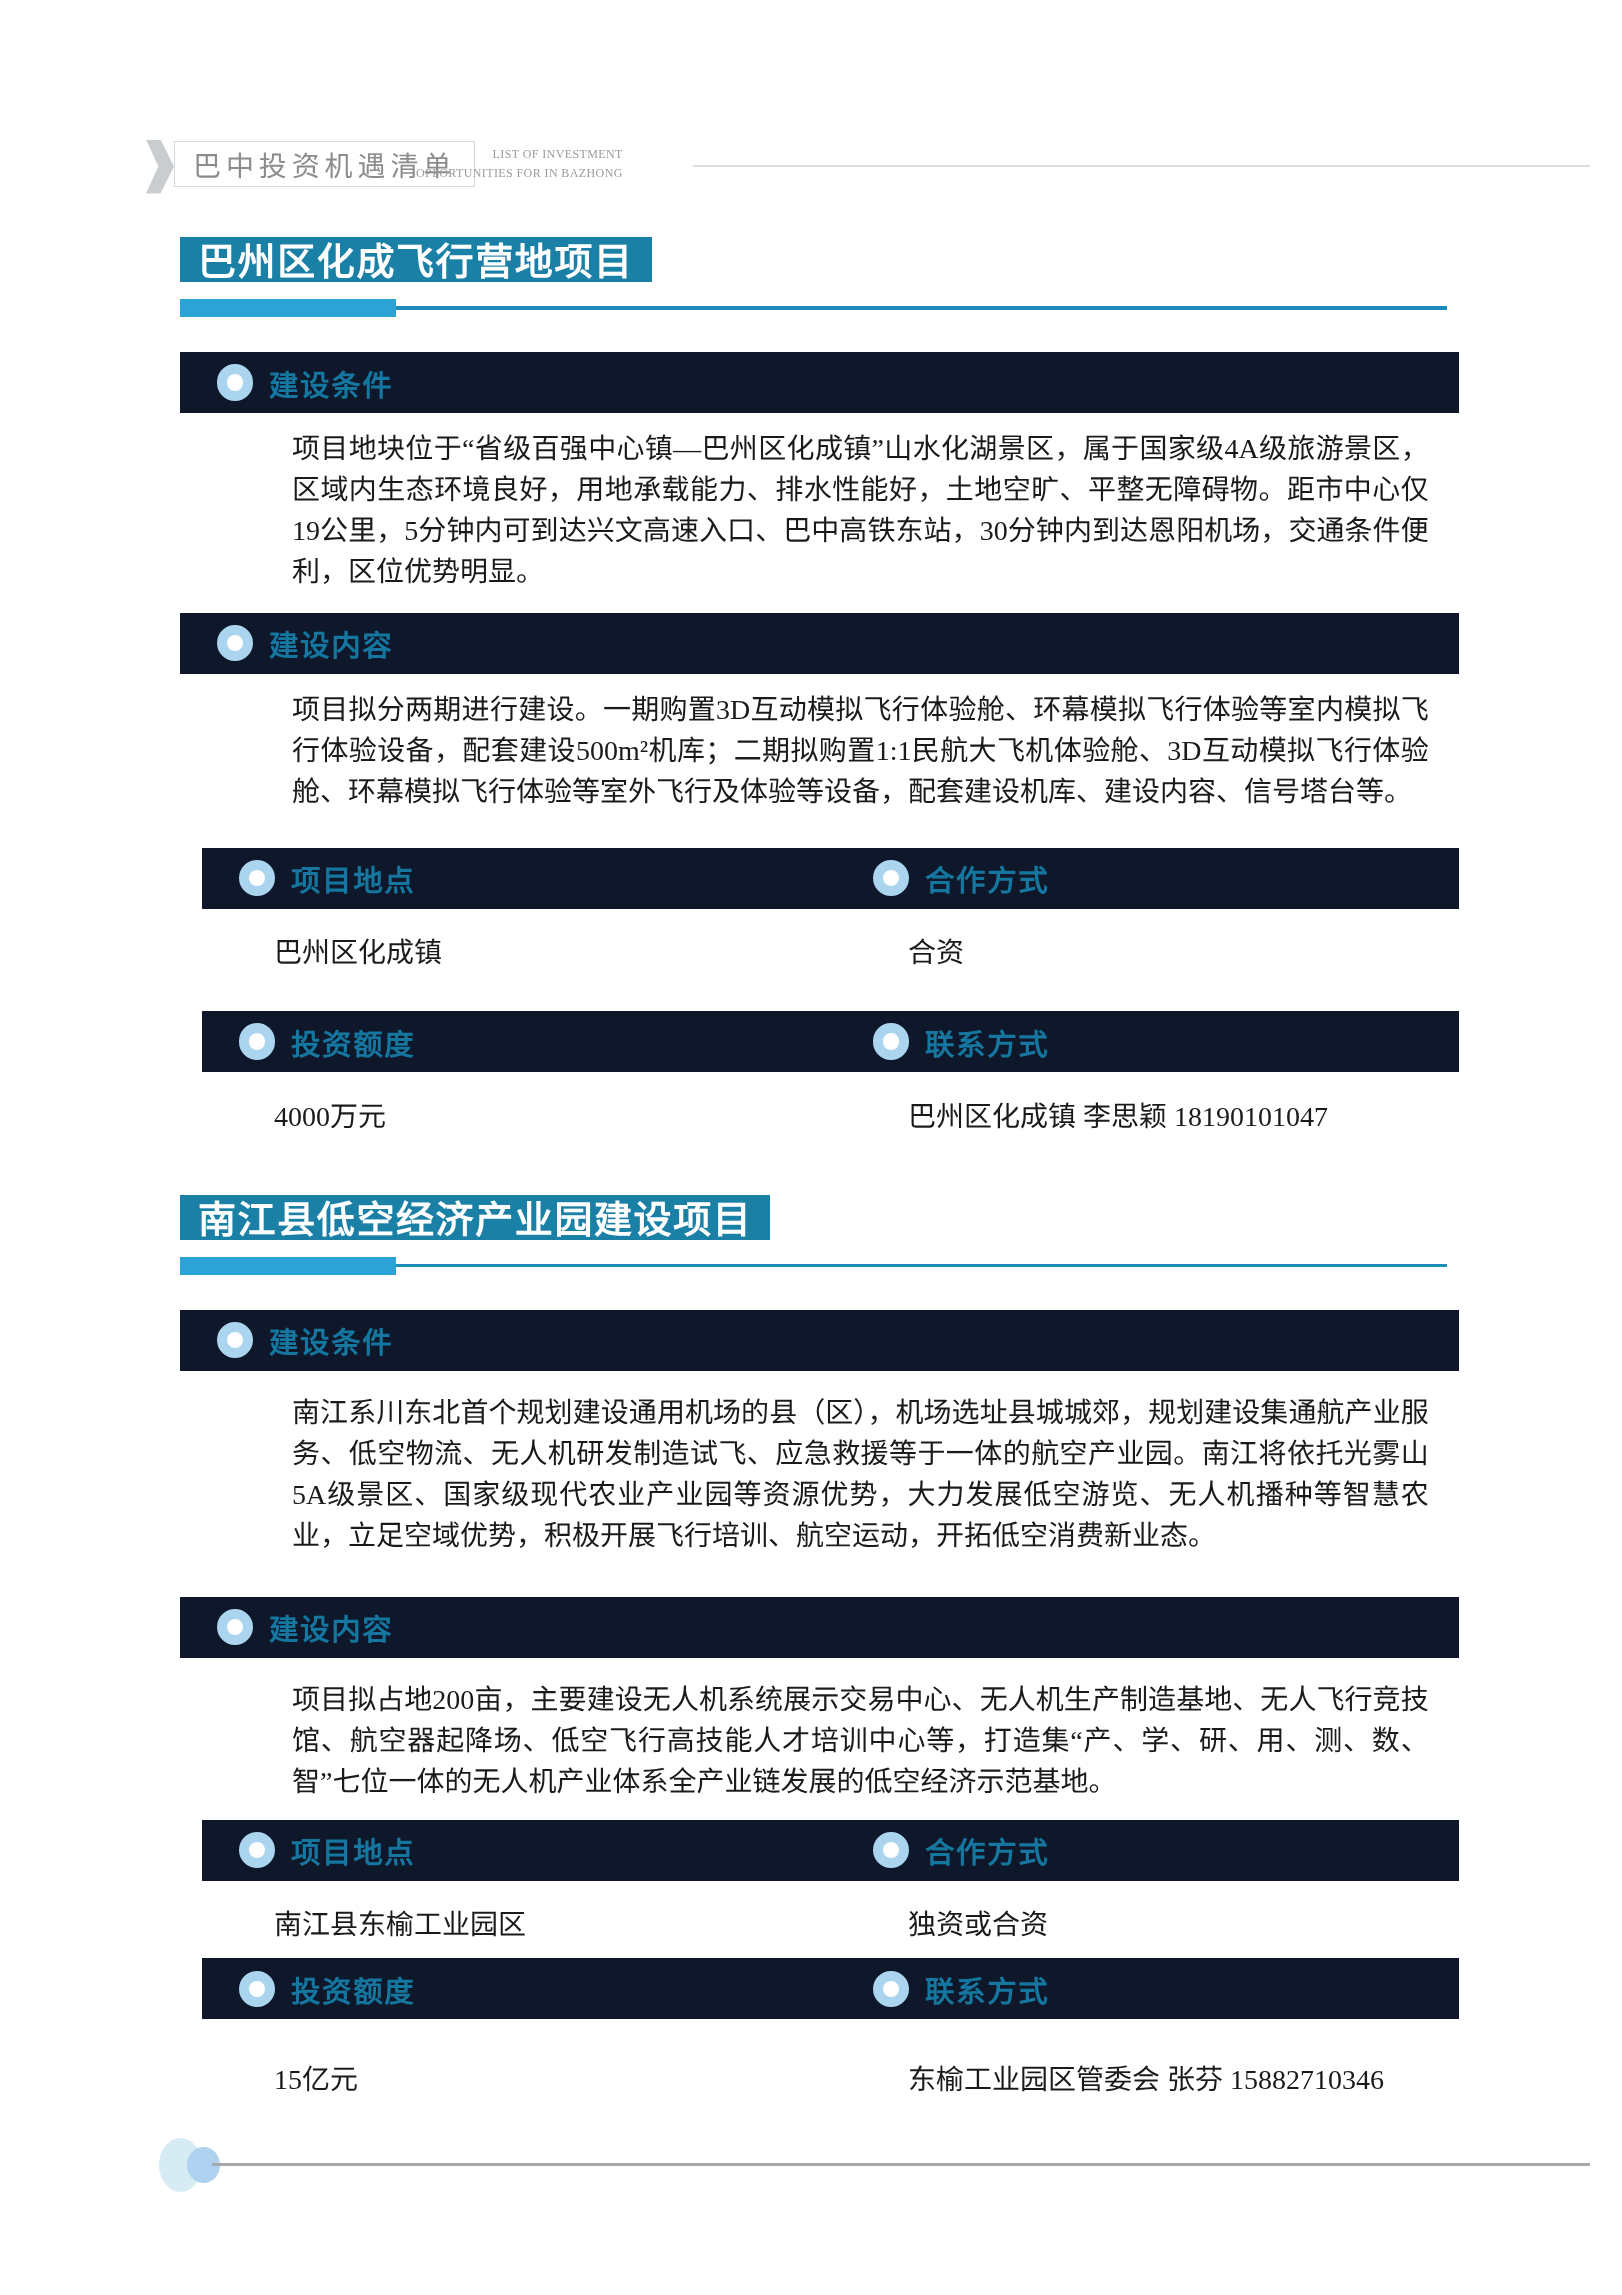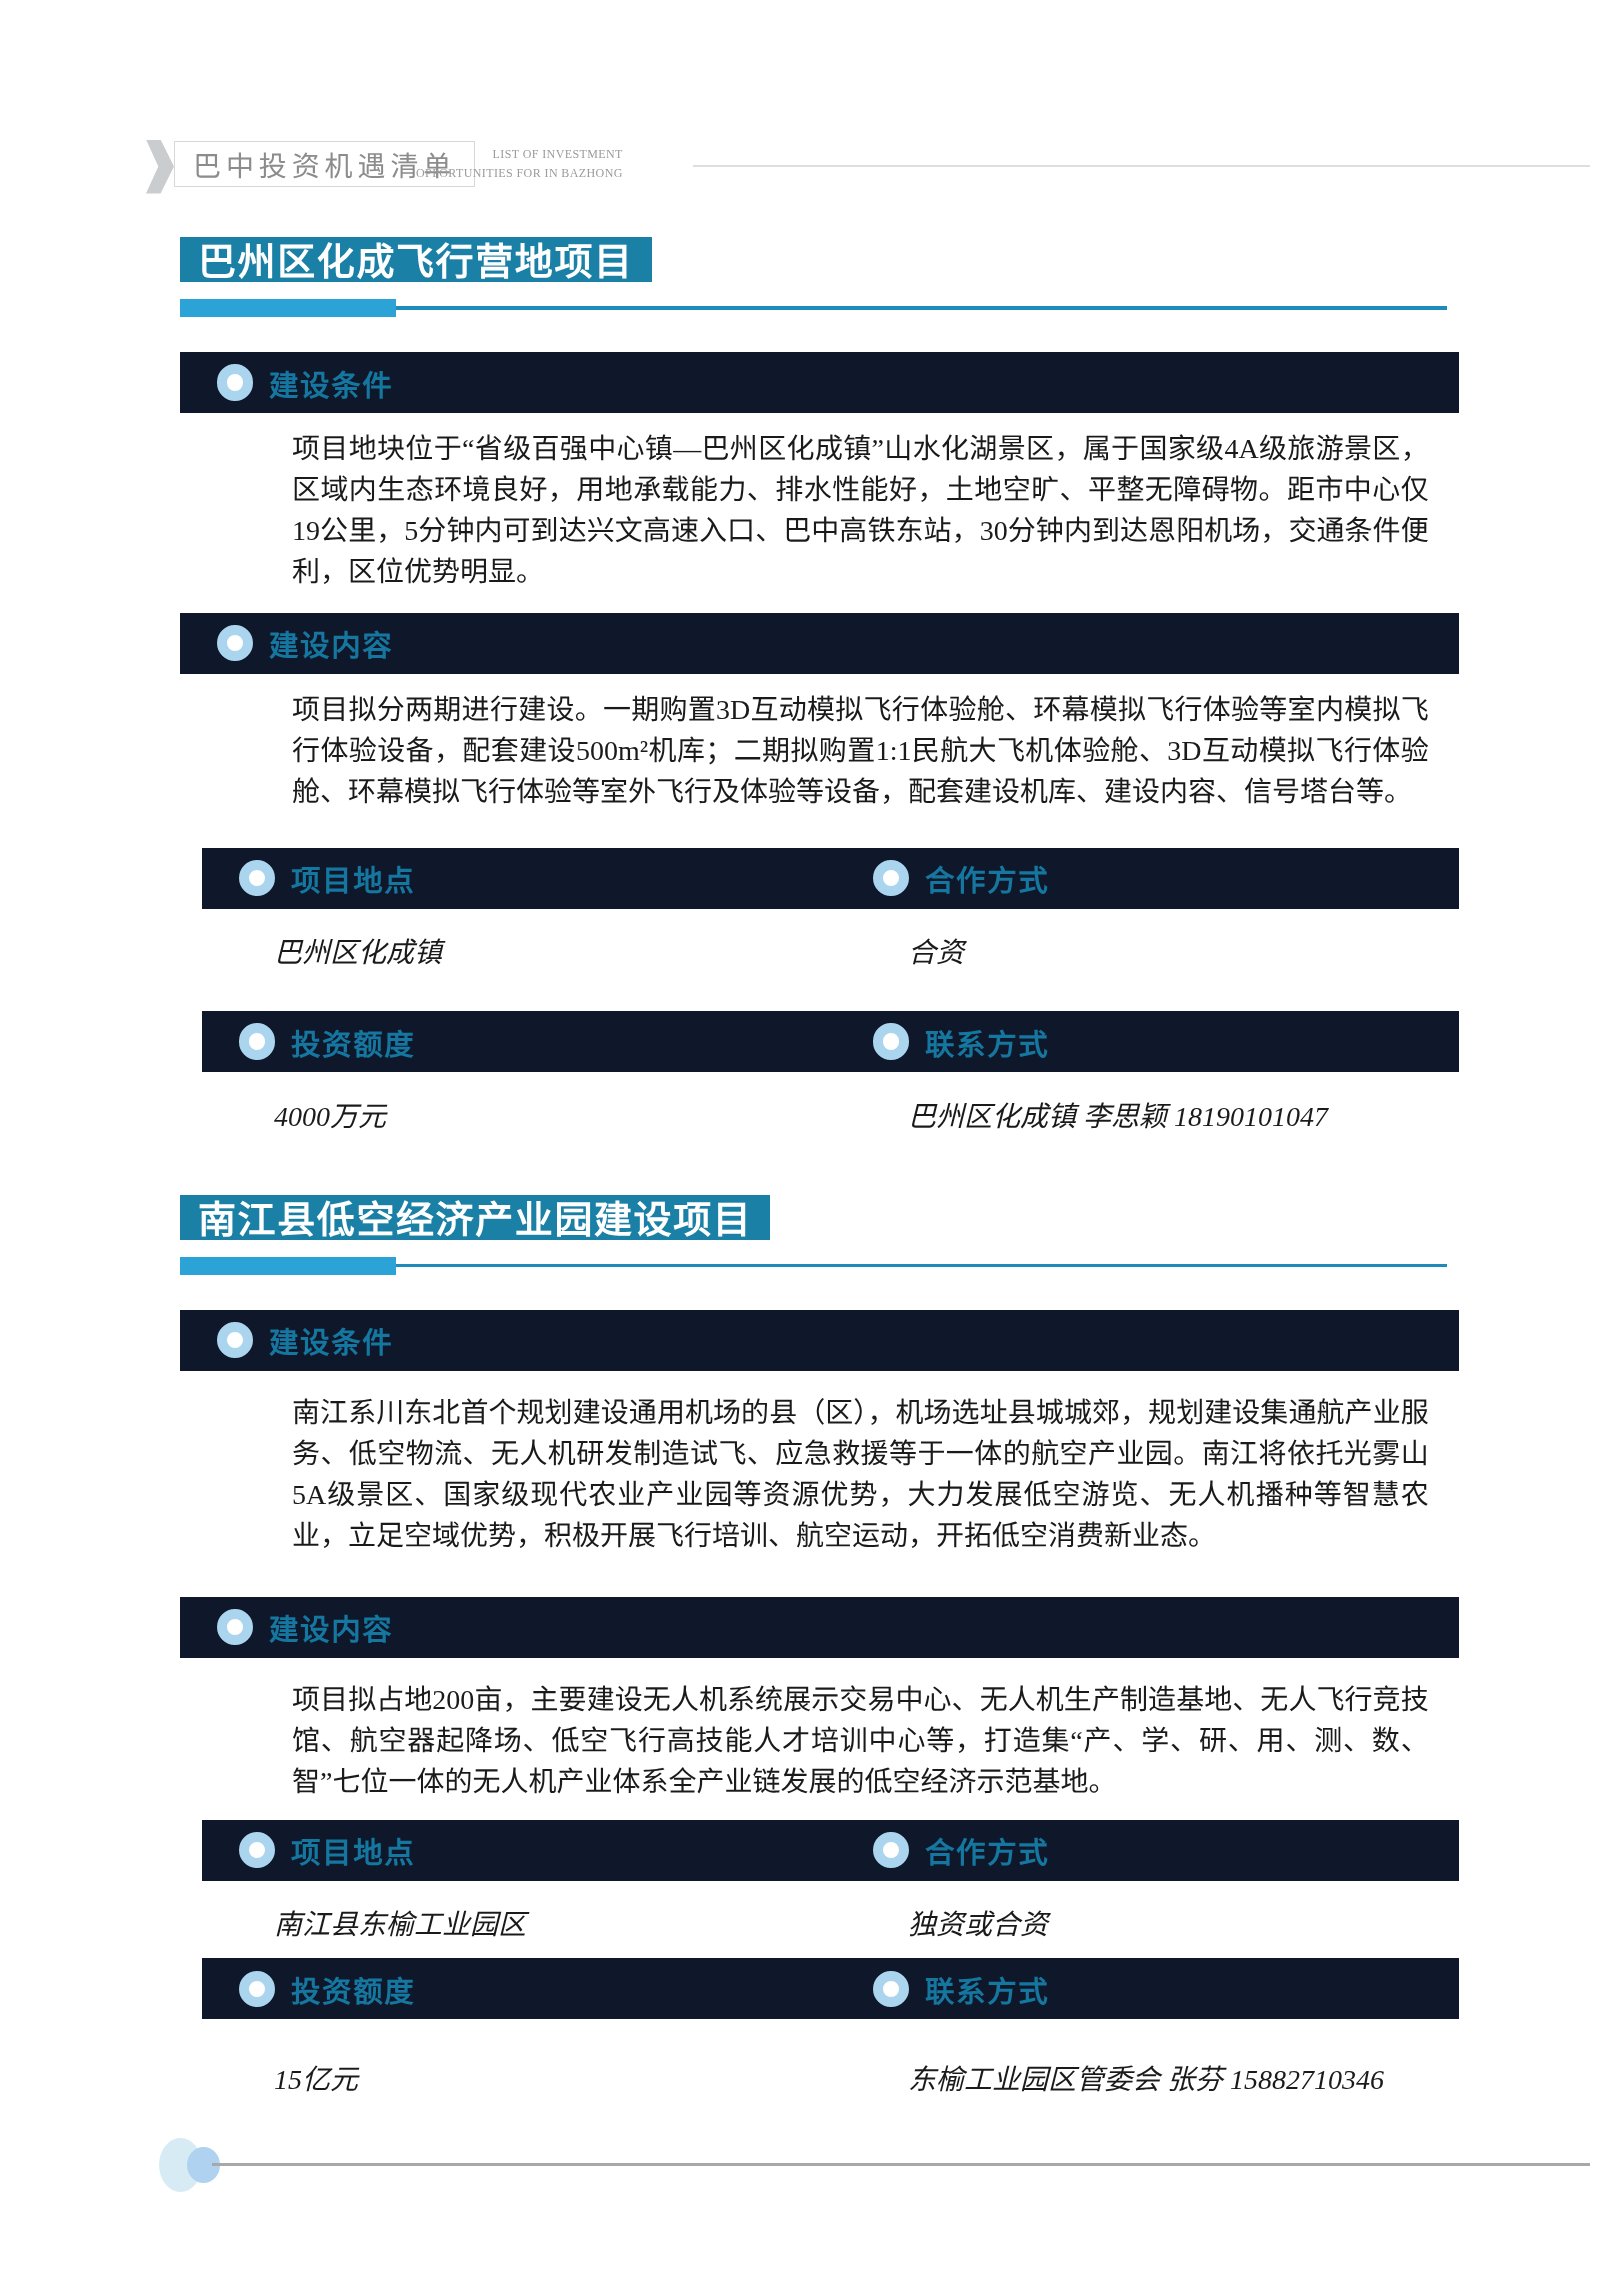--- a/index.html
+++ b/index.html
@@ -31,21 +31,21 @@
   .bullet{width:16.4px;height:16.4px;background:#ffffff;border:10.7px solid #abd5ee;border-radius:50%;
       flex:none;margin-right:15.6px;}
   .label-text{font-size:29.5px;font-weight:bold;color:#15779f;letter-spacing:1.6px;}
 
   .para{margin:18px;padding:0 12.3px 0 94px;font-size:28px;line-height:41px;text-align:justify;
       color:#1a1a1a;}
 
   .grid{display:grid;grid-template-columns:634px 645px;}
   .grid .cell{display:flex;align-items:center;padding-left:37px;box-sizing:border-box;}
   .grid.label-bar{padding-left:0;margin-left:22px;}
-  .value-row{display:grid;grid-template-columns:634px 645px;font-style:italic;}
+  .value-row{display:grid;grid-template-columns:634px 645px;}
   .value{font-size:28px;line-height:39px;padding-left:94px;color:#1a1a1a;white-space:nowrap;} .mt43{margin-top:35px;} .mt18{margin-top:14.8px;} .mt26{margin-top:21px;}
   .mt44{margin-top:36px;} .mt30{margin-top:24.6px;} .mt47{margin-top:39px;} .mt72{margin-top:59px;}
   .mt50{margin-top:41px;} .mt13{margin-top:10.7px;} .mt17{margin-top:14px;}
 
   
   .ftr{position:absolute;left:0;top:2136px;width:1622px;height:66px;}
   .ftr-dot-a{position:absolute;left:159px;top:1.6px;width:43px;height:54px;border-radius:50%;
       background:#d7ebf4;}
   .ftr-dot-b{position:absolute;left:187px;top:10.7px;width:33px;height:36px;border-radius:50%;
       background:#aed2ef;}

